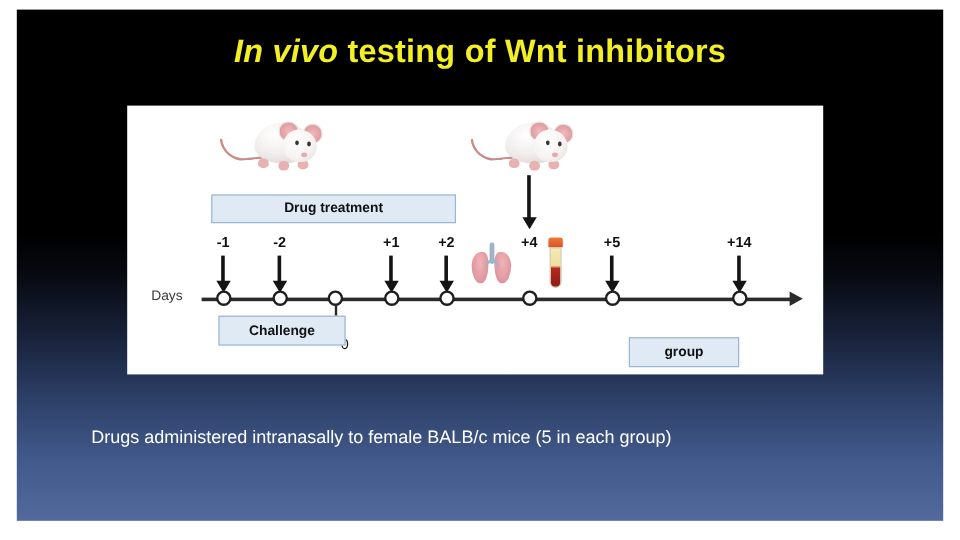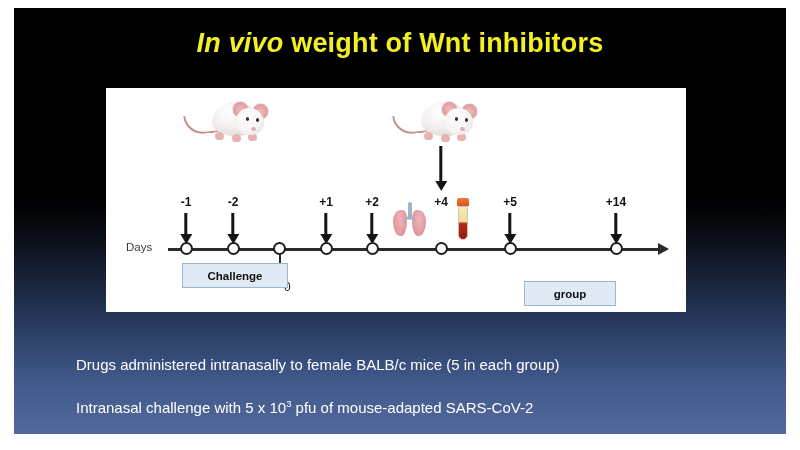--- a/index.html
+++ b/index.html
@@ -276,21 +276,21 @@
   }
   .caption sup { font-size: 9.5px; vertical-align: super; }
 </style>
 </head>
 <body>
 
 <div id="slide">
   <div id="slide-inner">
 
     <div id="title">
-      <span class="ital">In vivo</span><span> weight of Wnt inhibitors</span>
+      <span class="ital">In vivo</span><span> testing of Wnt inhibitors</span>
     </div>
 
     <div id="panel">
 
       <div class="mouse" style="left:78px; top:6px;">
         <div class="tail"></div>
         <div class="body"></div>
         <div class="foot f1"></div>
         <div class="foot f2"></div>
         <div class="foot f3"></div>
@@ -309,20 +309,23 @@
         <div class="foot f2"></div>
         <div class="foot f3"></div>
         <div class="ear l"></div>
         <div class="ear r"></div>
         <div class="head"></div>
         <div class="eye l"></div>
         <div class="eye r"></div>
         <div class="nose"></div>
       </div>
 
+      <div class="labelbox" style="left:70px; top:74px; width:202px; height:22px;">
+        <span>Drug treatment</span>
+      </div>
 
       <div id="days-label">Days</div>
       <div id="axis"></div>
       <div id="axis-head"></div>
 
       <div class="down-arrow" style="left:80px; top:125px; height:22px;"></div>
       <div class="down-arrow" style="left:127px; top:125px; height:22px;"></div>
       <div class="down-arrow" style="left:220px; top:125px; height:22px;"></div>
       <div class="down-arrow" style="left:266px; top:125px; height:22px;"></div>
       <div class="down-arrow" style="left:335px; top:58px; height:36px;"></div>
@@ -365,18 +368,15 @@
         <span>Challenge</span>
       </div>
 
       <div class="labelbox" style="left:418px; top:193px; width:90px; height:23px; font-weight:bold;">
         <span>group</span>
       </div>
 
     </div>
 
     <div class="caption" style="left:62px; top:348px;">Drugs administered intranasally to female BALB/c mice (5 in each group)</div>
-    <div class="caption" style="left:62px; top:390px;">
-      <span>Intranasal challenge with 5 x 10</span><sup>3</sup><span> pfu of mouse-adapted SARS-CoV-2</span>
-    </div>
 
   </div>
 </div>
 
 </body></html>

